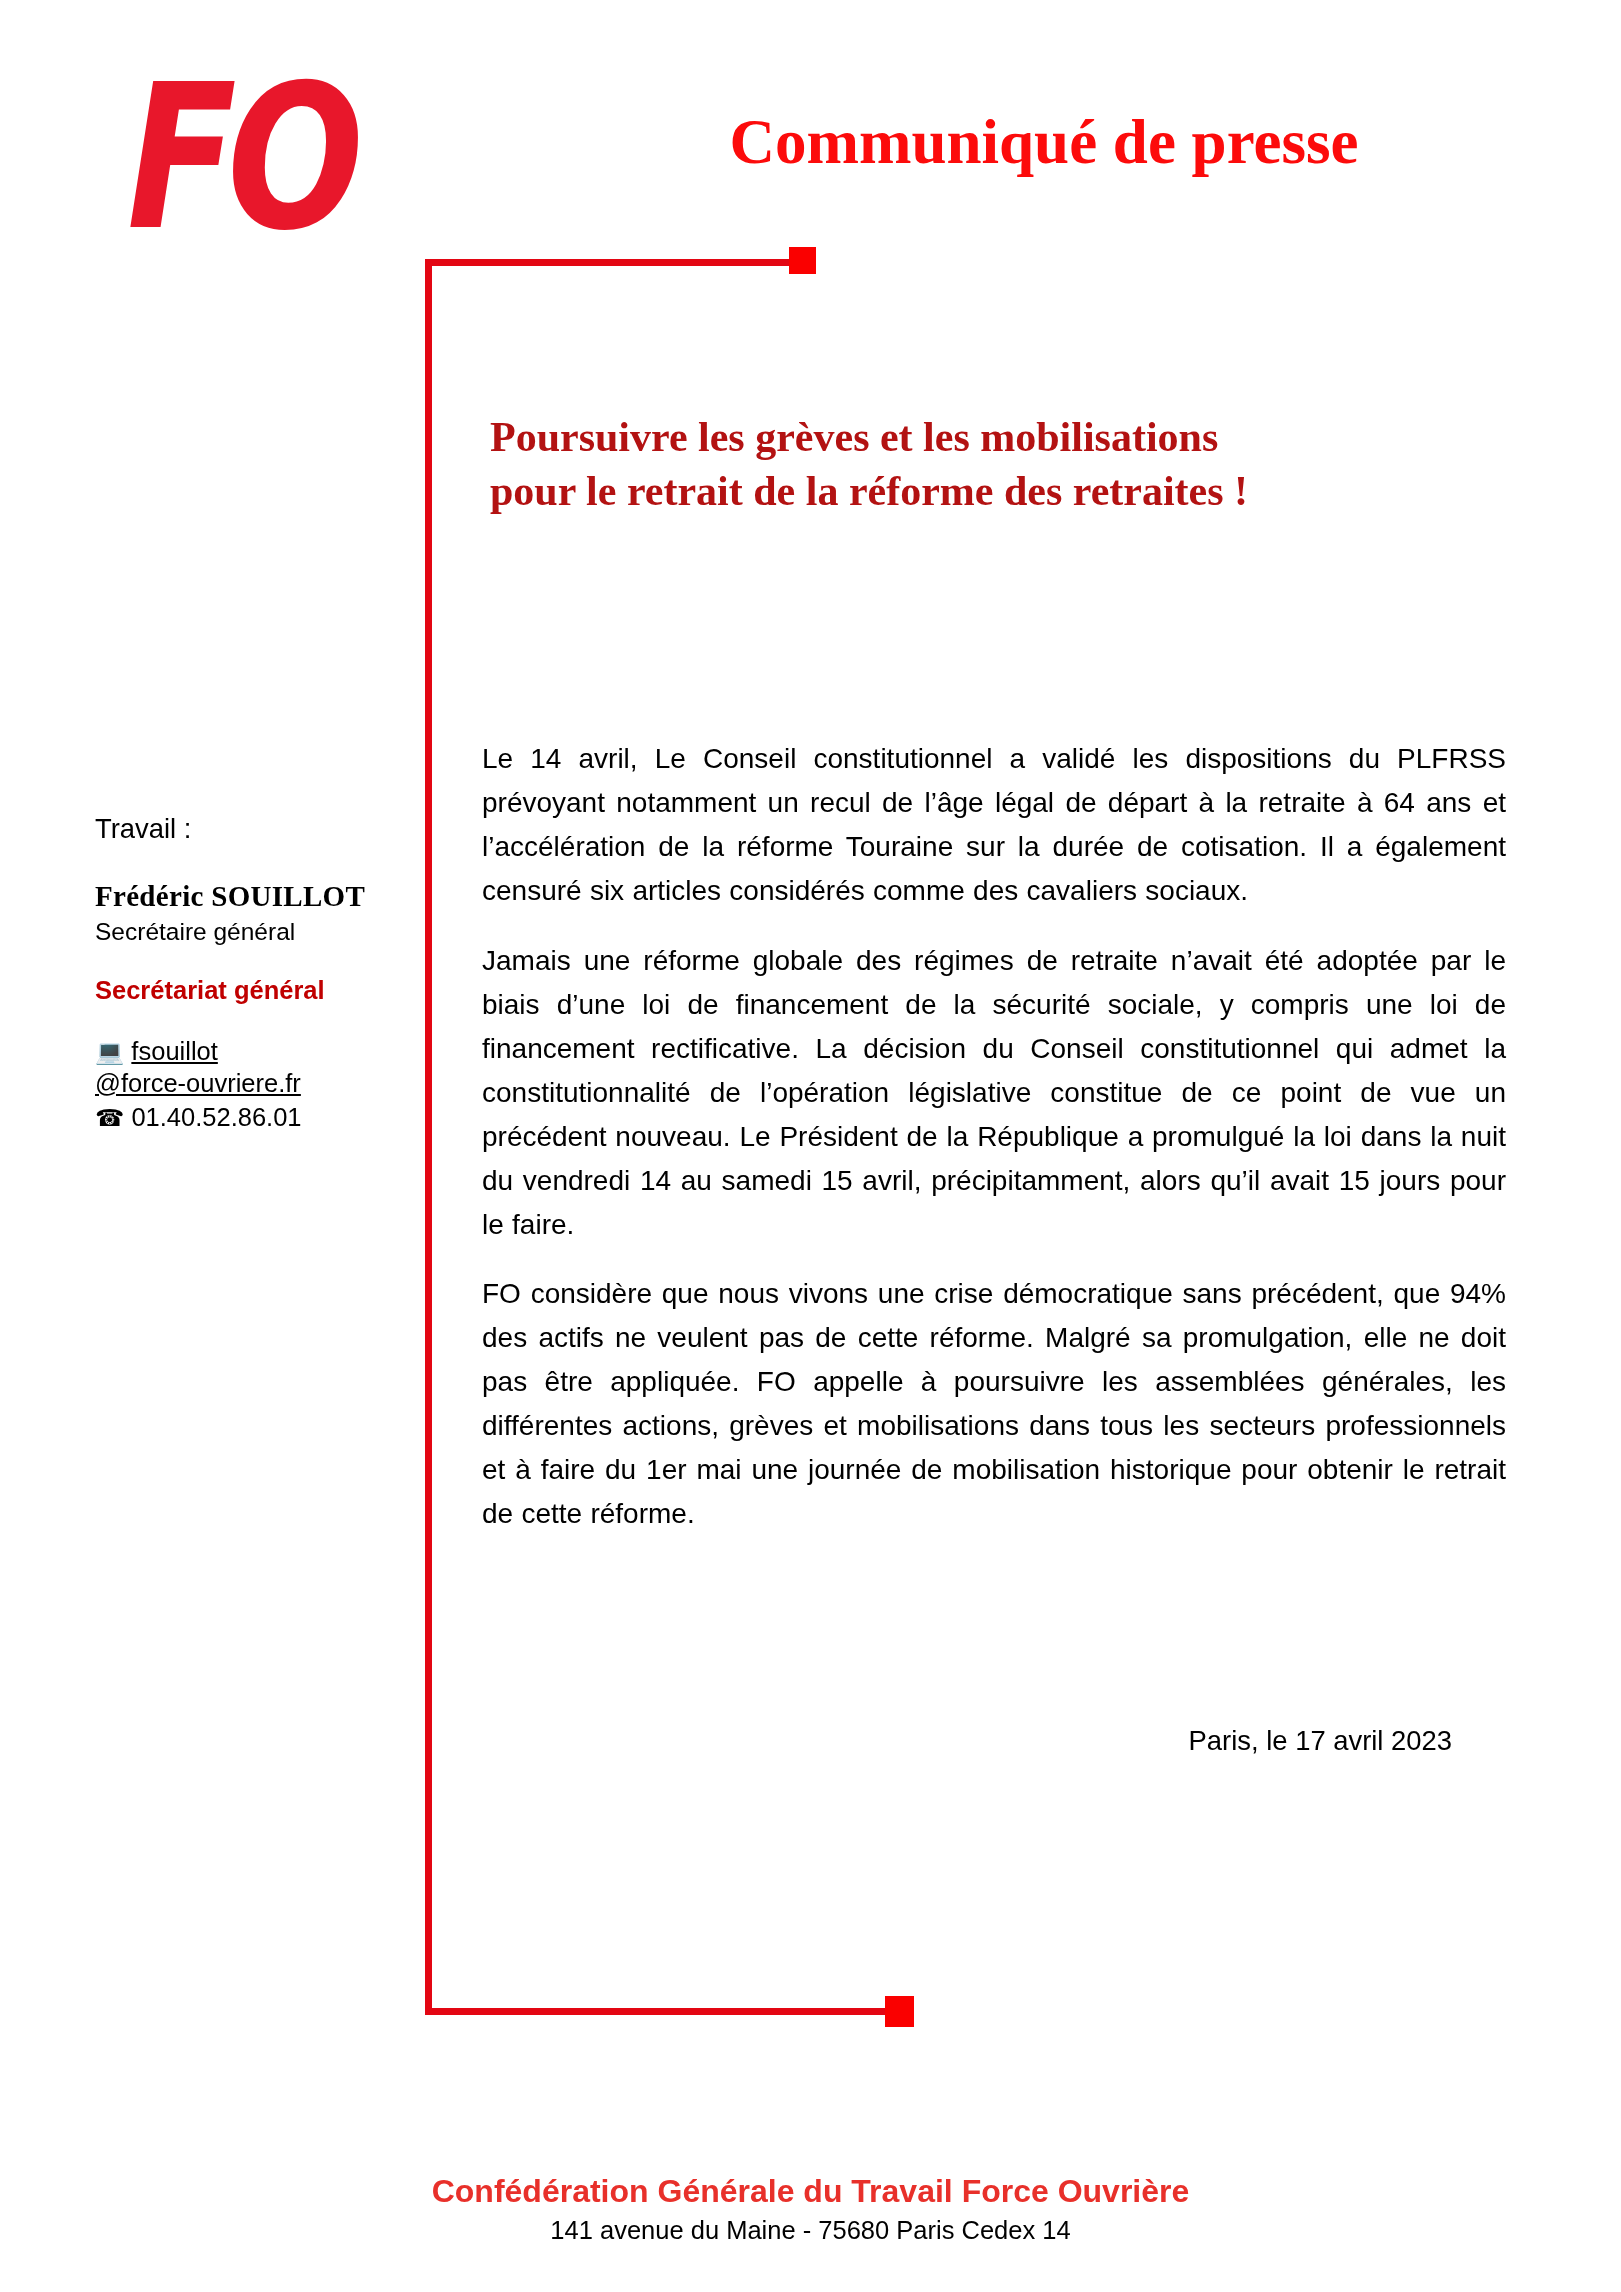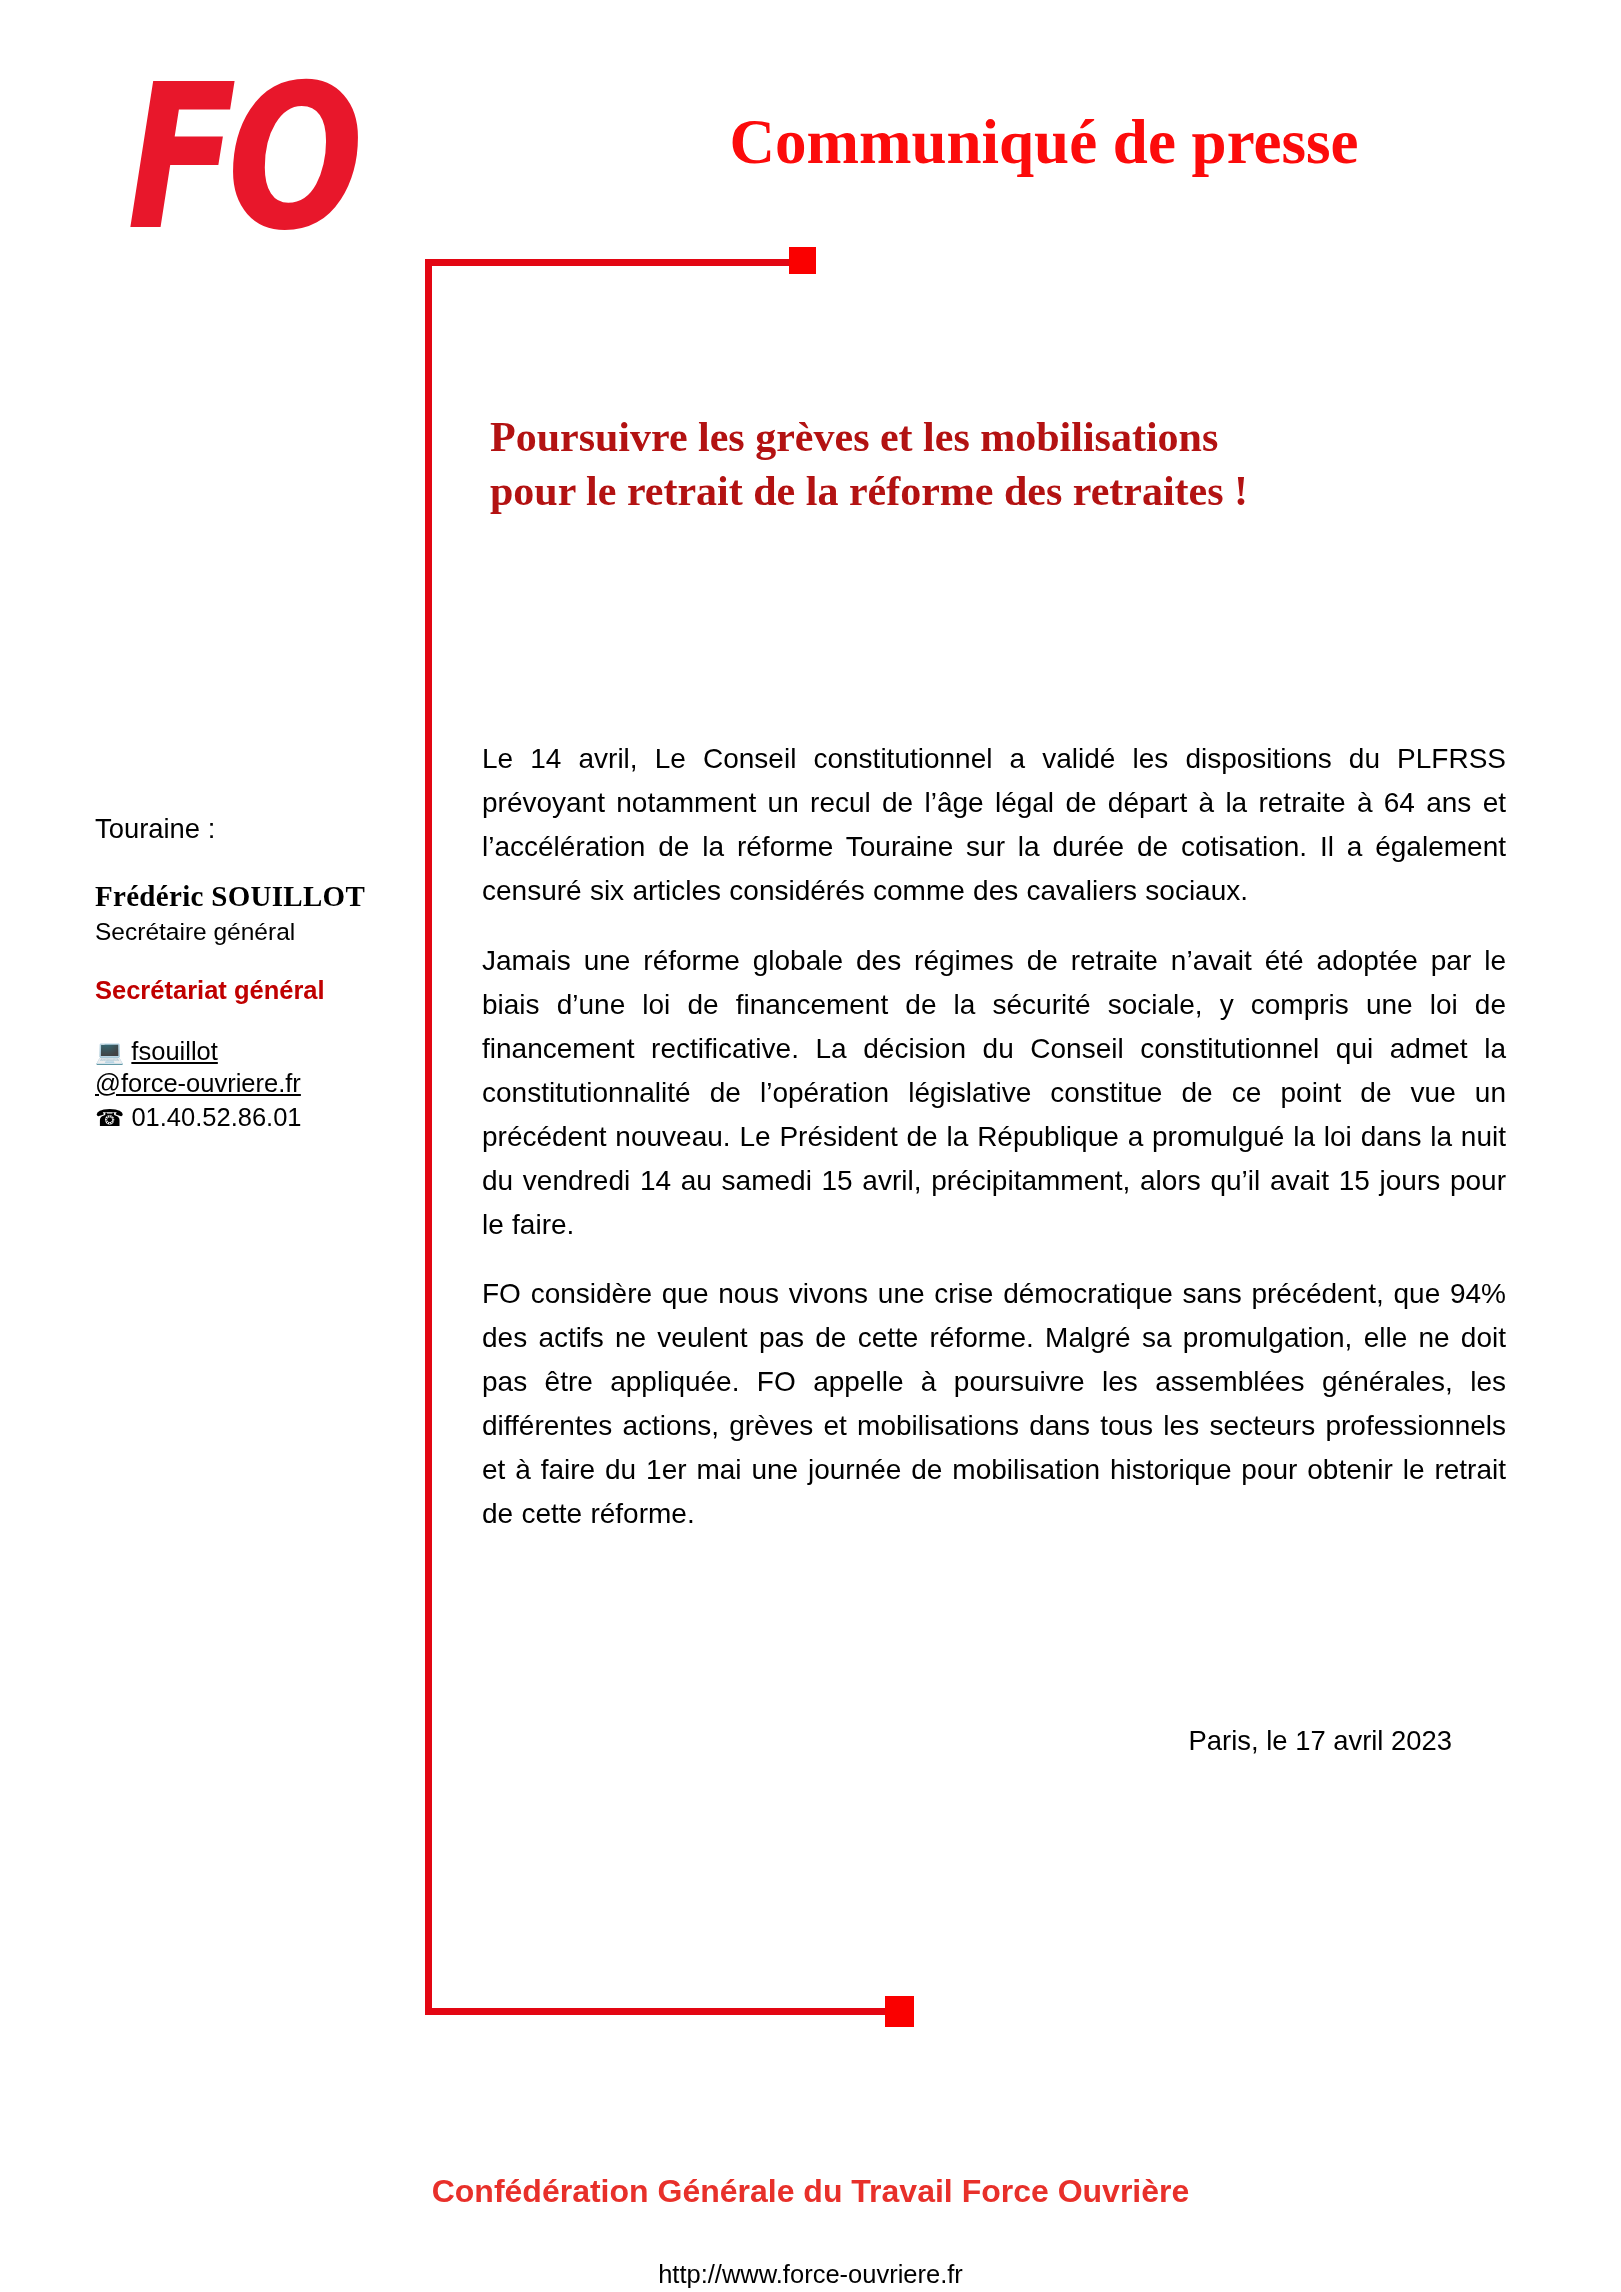--- a/index.html
+++ b/index.html
@@ -208,21 +208,21 @@
   <div class="br-line" id="br-sq-top"></div>
   <div class="br-line" id="br-sq-bot"></div>
 </div>
 
 <div id="subtitle">
   <span class="ln">Poursuivre les grèves et les mobilisations</span>
   <span class="ln">pour le retrait de la réforme des retraites !</span>
 </div>
 
 <div id="contact">
-  <div class="c-label">Touraine :</div>
+  <div class="c-label">Travail :</div>
   <div class="c-name">Frédéric SOUILLOT</div>
   <div class="c-role">Secrétaire général</div>
   <div class="c-dept">Secrétariat général</div>
 
   <div class="c-mail">
     <span class="glyph">💻</span>
     <span class="mail-link">fsouillot</span><br>
     <span class="mail-link">@force-ouvriere.fr</span>
   </div>
 
@@ -235,15 +235,16 @@
 <div id="body-col">
   <p>Le 14 avril, Le Conseil constitutionnel a validé les dispositions du PLFRSS prévoyant notamment un recul de l’âge légal de départ à la retraite à 64 ans et l’accélération de la réforme Touraine sur la durée de cotisation. Il a également censuré six articles considérés comme des cavaliers sociaux.</p>
   <p>Jamais une réforme globale des régimes de retraite n’avait été adoptée par le biais d’une loi de financement de la sécurité sociale, y compris une loi de financement rectificative. La décision du Conseil constitutionnel qui admet la constitutionnalité de l’opération législative constitue de ce point de vue un précédent nouveau. Le Président de la République a promulgué la loi dans la nuit du vendredi 14 au samedi 15 avril, précipitamment, alors qu’il avait 15 jours pour le faire.</p>
   <p>FO considère que nous vivons une crise démocratique sans précédent, que 94% des actifs ne veulent pas de cette réforme. Malgré sa promulgation, elle ne doit pas être appliquée. FO appelle à poursuivre les assemblées générales, les différentes actions, grèves et mobilisations dans tous les secteurs professionnels et à faire du 1er mai une journée de mobilisation historique pour obtenir le retrait de cette réforme.</p>
 </div>
 
 <div id="date-line">Paris, le 17 avril 2023</div>
 
 <div id="footer">
   <div class="f-org">Confédération Générale du Travail Force Ouvrière</div>
+  <div class="f-addr">141 avenue du Maine - 75680 Paris Cedex 14</div>
   <div class="f-url">http://www.force-ouvriere.fr</div>
 </div>
 
 
 </body></html>

